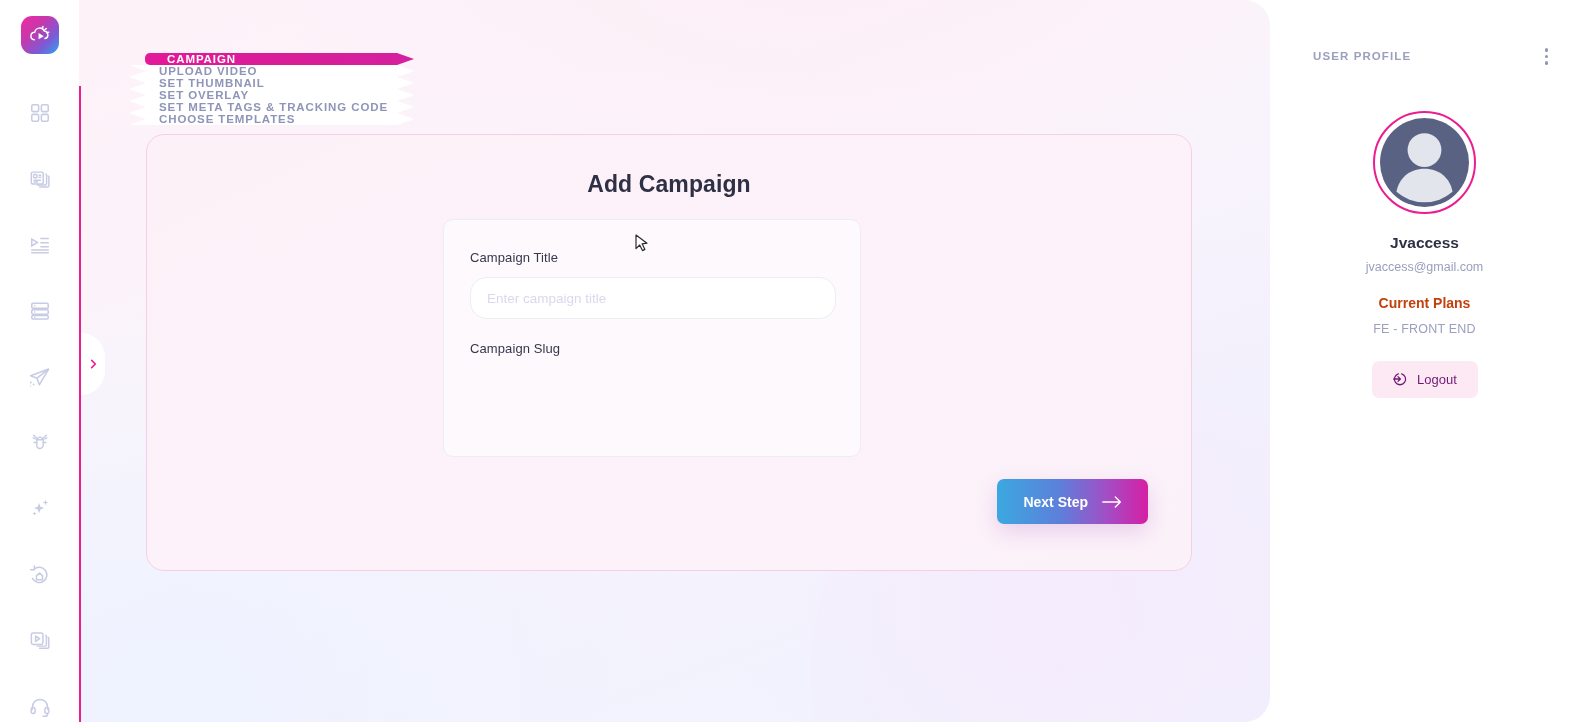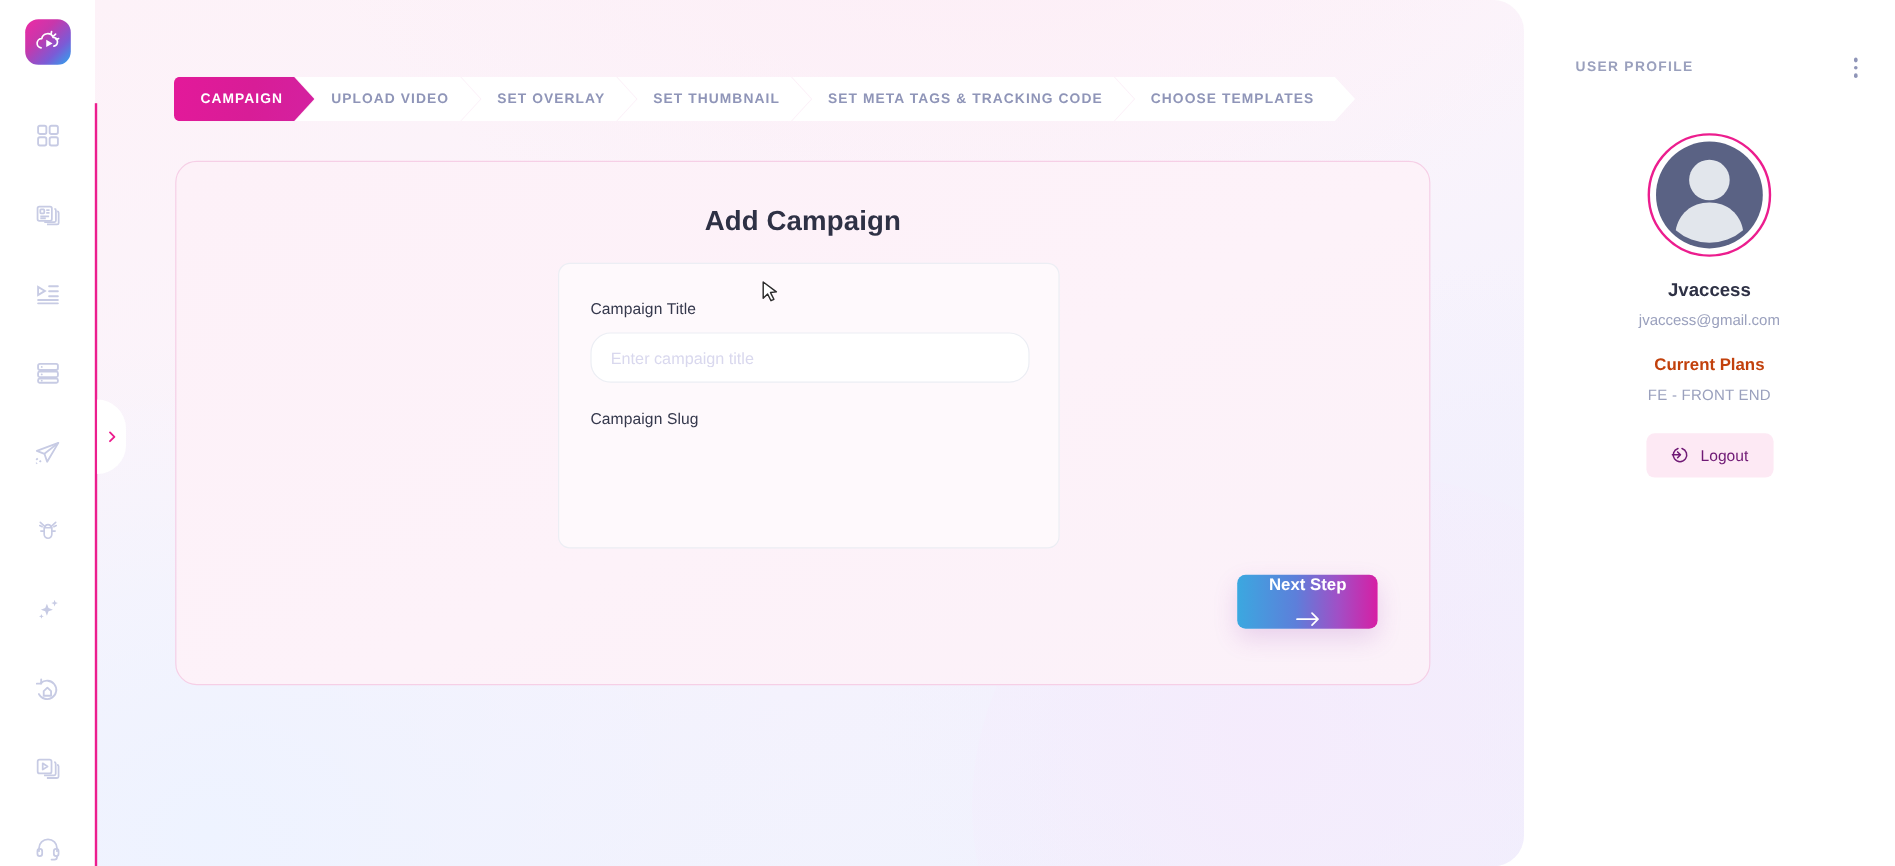--- a/index.html
+++ b/index.html
@@ -91,25 +91,26 @@
     right: -160px; bottom: -230px;
     width: 620px; height: 560px;
     border-radius: 50%;
     background: radial-gradient(circle at 40% 40%, rgba(245,235,252,.9), rgba(245,235,252,0) 70%);
     pointer-events: none;
   }
 
   
   #stepper {
     position: absolute;
-    left: 66px; top: 64px;
+    left: 66px; top: 53px;
     display: flex;
     align-items: stretch;
     height: 37px;
     z-index: 3;
+    flex-direction: column;
   }
   .step {
     position: relative;
     height: 37px;
     display: flex; align-items: center;
     padding: 0 26px 0 30px;
     font-size: 11.5px;
     font-weight: 700;
     letter-spacing: .9px;
     color: #8f95b8;
@@ -145,21 +146,21 @@
     text-align: center;
     margin-top: 36px;
     font-size: 23px;
     font-weight: 700;
     color: #2e3145;
     letter-spacing: .1px;
   }
 
   #form-box {
     position: absolute;
-    left: 318px; top: 84px;
+    left: 296px; top: 84px;
     width: 418px; height: 238px;
     background: rgba(255,255,255,.55);
     border: 1px solid #eceef4;
     border-radius: 10px;
     padding: 30px 26px 0 26px;
   }
   .field-label {
     font-size: 13px;
     color: #35384c;
     margin-bottom: 12px;
@@ -187,21 +188,20 @@
     border: none;
     border-radius: 7px;
     background: linear-gradient(90deg, #3ba8e0 0%, #5d7fda 42%, #a14fc6 72%, #d61fa4 100%);
     color: #ffffff;
     font-family: "Liberation Sans", sans-serif;
     font-size: 14px;
     font-weight: 700;
     display: flex; align-items: center; gap: 14px;
     cursor: pointer;
     box-shadow: 0 8px 20px rgba(150,60,180,.18);
-    flex-direction: column;
   }
 
   
   #cursor {
     position: absolute;
     left: 556px; top: 234px;
     z-index: 20;
     pointer-events: none;
   }
 
@@ -445,24 +445,24 @@
     <div id="canvas-blob"></div>
 
     <div id="stepper">
       <div class="step first">
         <span>CAMPAIGN</span>
       </div>
       <div class="step">
         <span>UPLOAD VIDEO</span>
       </div>
       <div class="step">
+        <span>SET THUMBNAIL</span>
+      </div>
+      <div class="step">
         <span>SET OVERLAY</span>
-      </div>
-      <div class="step">
-        <span>SET THUMBNAIL</span>
       </div>
       <div class="step">
         <span>SET META TAGS &amp; TRACKING CODE</span>
       </div>
       <div class="step last">
         <span>CHOOSE TEMPLATES</span>
       </div>
     </div>
 
     <div id="main-card">

